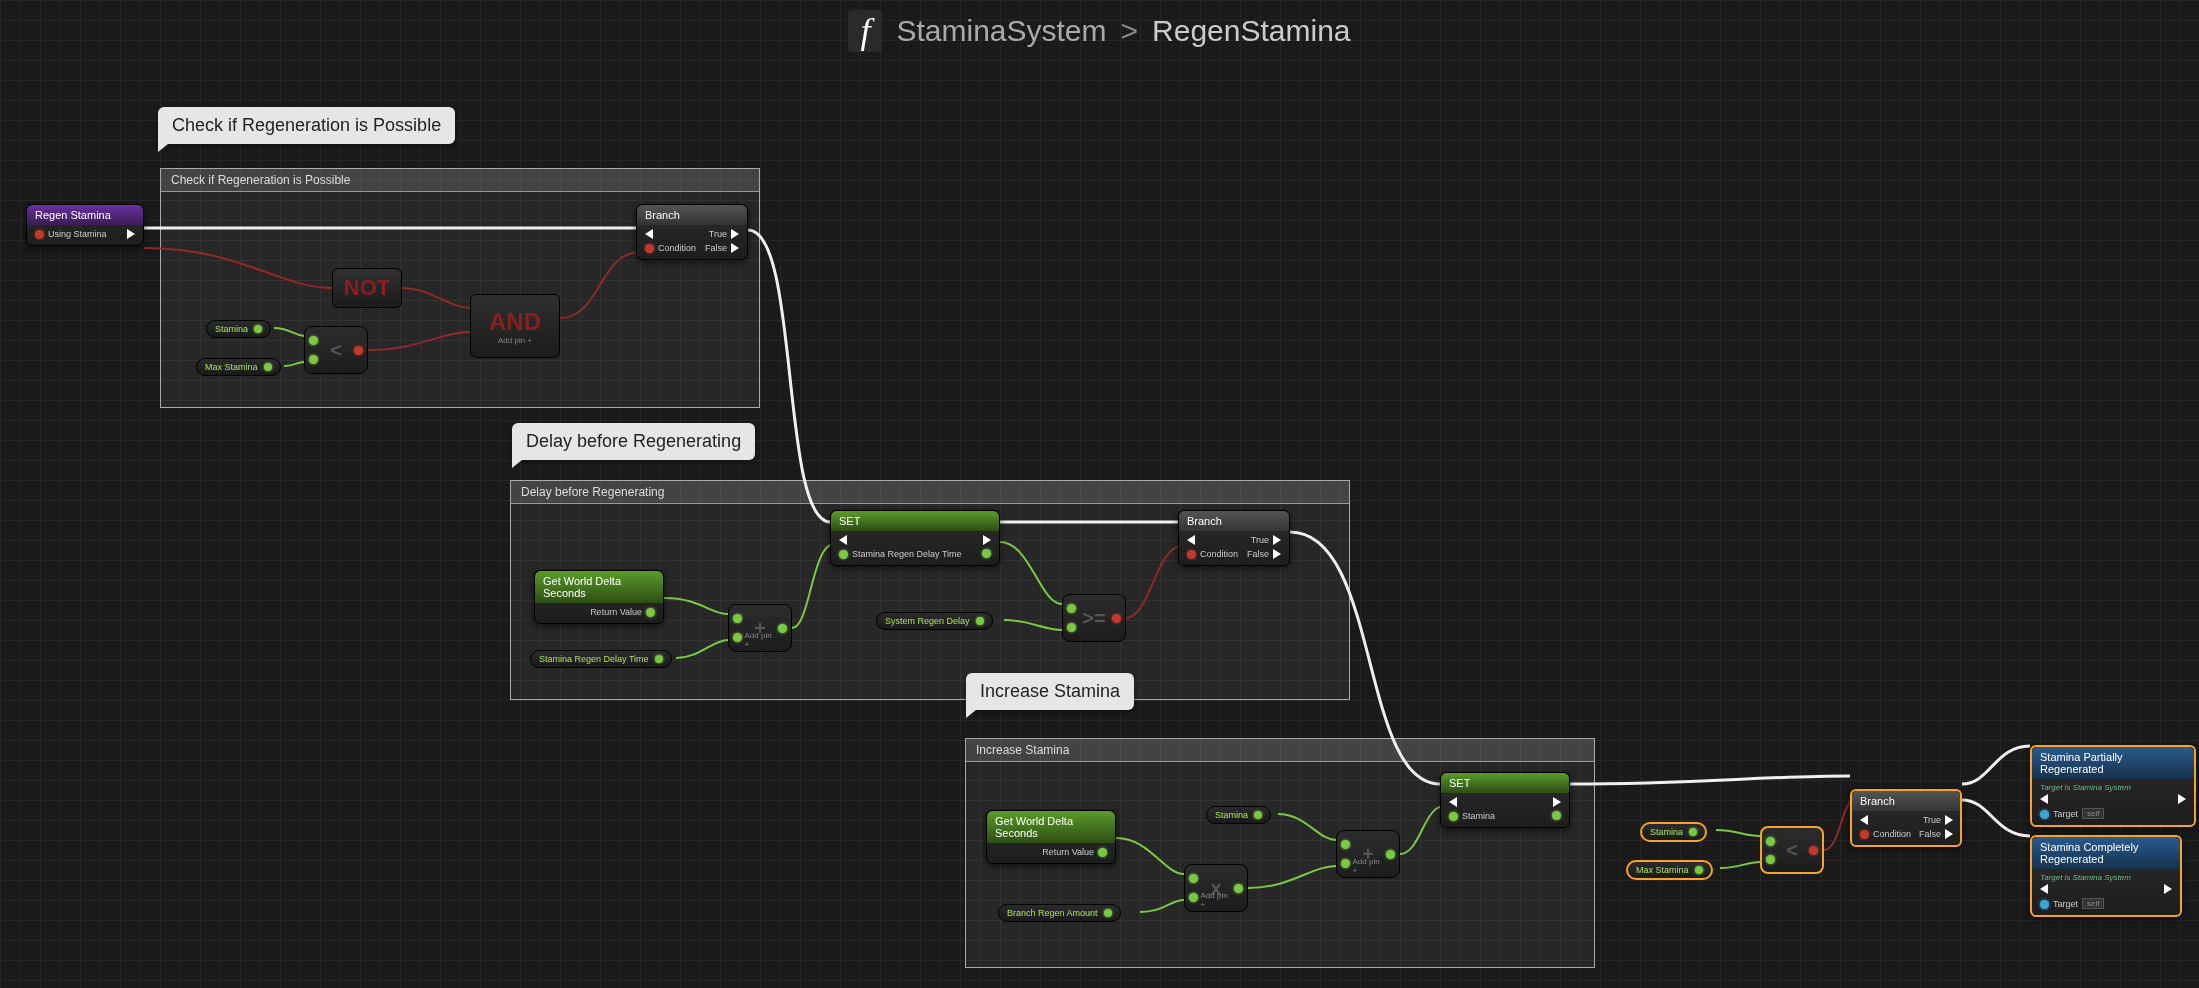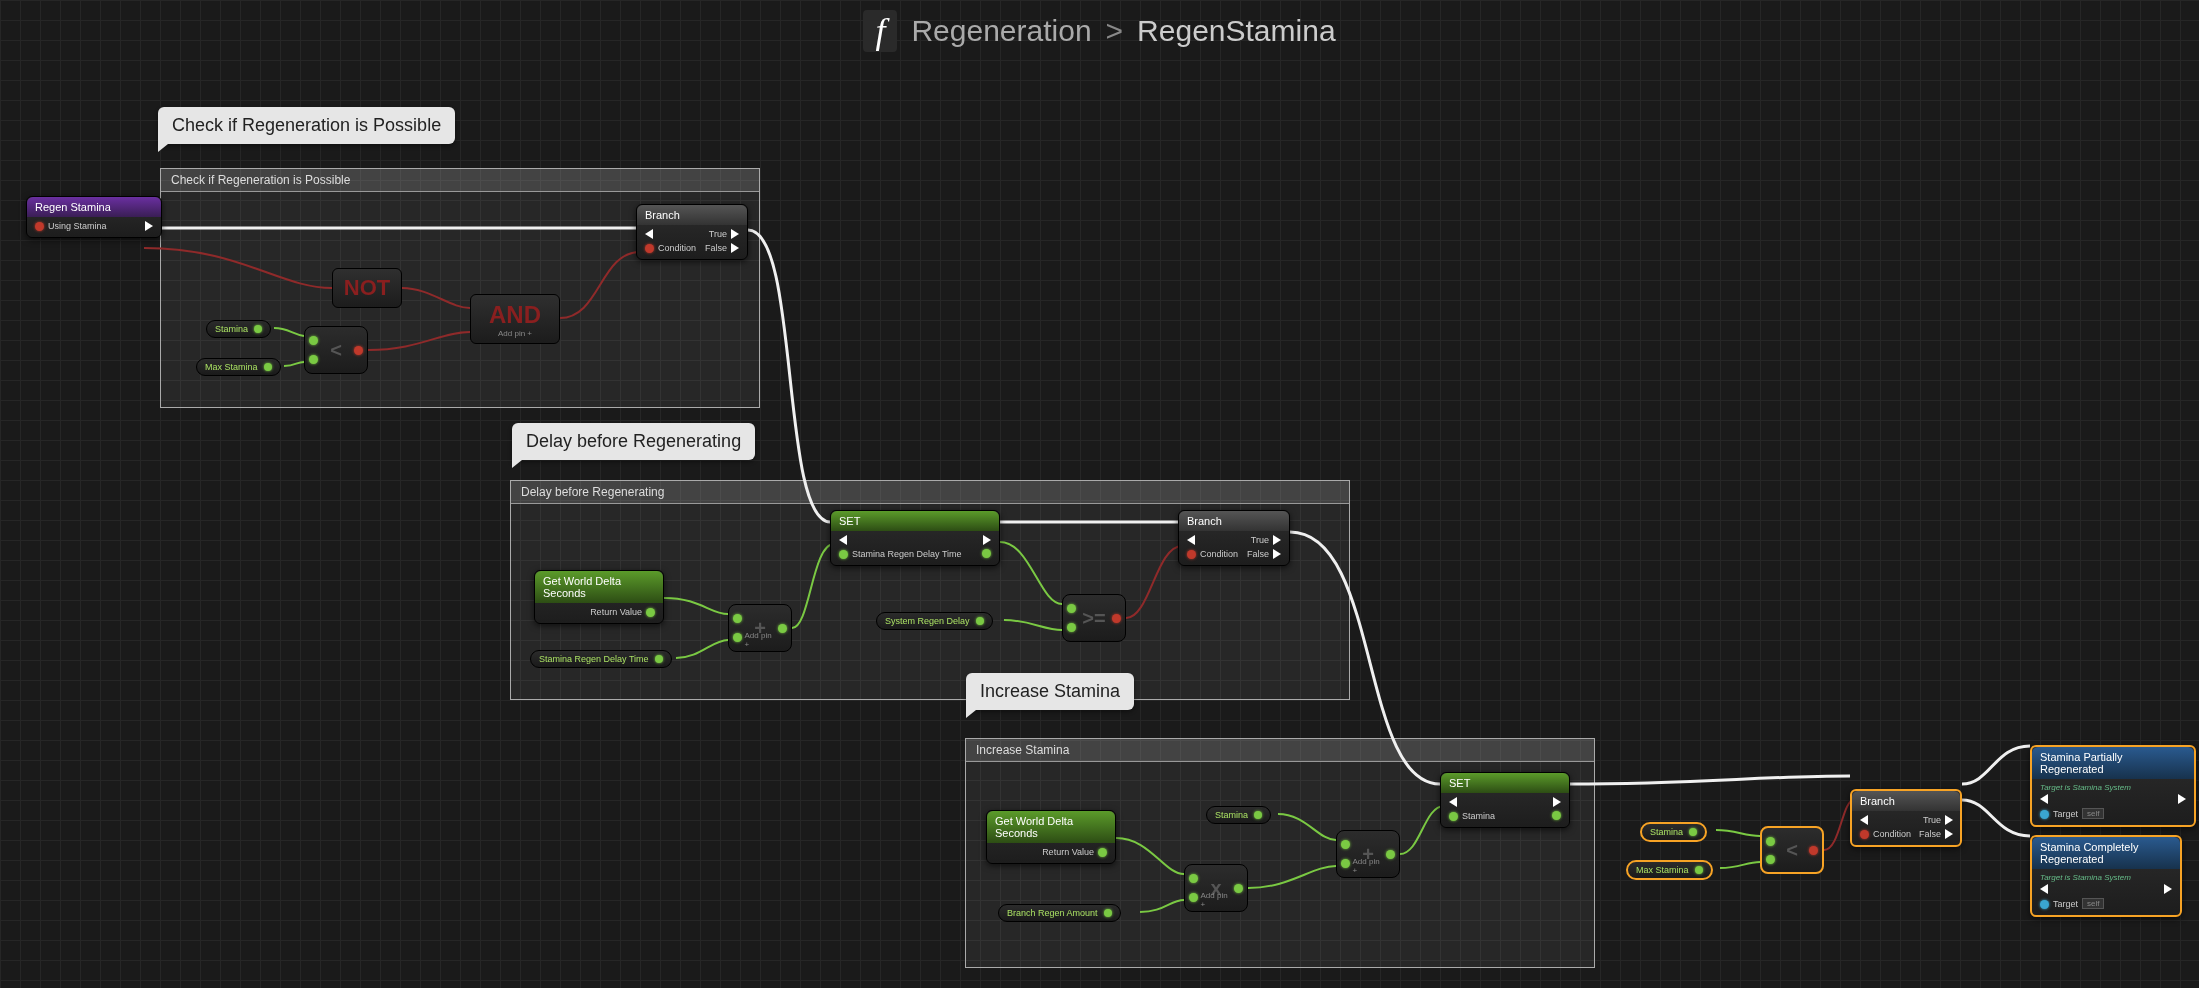--- a/index.html
+++ b/index.html
@@ -167,21 +167,21 @@
     background: linear-gradient(#2f2f2f,#1c1c1c);
     border: 1px solid #000;
     border-radius: 6px;
     display:flex; align-items:center; justify-content:center;
     color: #8a1f1f;
     font-size: 22px; font-weight: bold;
     z-index: 20;
   }
   .bigand {
     position: absolute;
-    width: 90px; height: 50px;
+    width: 90px; height: 64px;
     background: linear-gradient(#2f2f2f,#1c1c1c);
     border: 1px solid #000;
     border-radius: 6px;
     display:flex; flex-direction:column; align-items:center; justify-content:center;
     color: #8a1f1f;
     font-size: 24px; font-weight: bold;
     z-index: 20;
   }
   .bigand .addpin { font-size: 8px; color:#888; font-weight:normal; }
   
@@ -198,42 +198,42 @@
     color:#888;
   }
 </style>
 </head>
 <body>
 
 <div class="grid-bg"></div>
 
 <div class="header">
   <span class="f-badge">f</span>
-  <span class="crumb">Regeneration</span>
+  <span class="crumb">StaminaSystem</span>
   <span class="sep">&gt;</span>
   <span class="crumb final">RegenStamina</span>
 </div>
 
 <div class="tooltip" style="left:158px; top:107px;">Check if Regeneration is Possible</div>
 <div class="tooltip" style="left:512px; top:423px;">Delay before Regenerating</div>
 <div class="tooltip" style="left:966px; top:673px;">Increase Stamina</div>
 
 <div class="region" style="left:160px; top:168px; width:600px; height:240px;">
   <div class="region-title">Check if Regeneration is Possible</div>
 </div>
 
 <div class="region" style="left:510px; top:480px; width:840px; height:220px;">
   <div class="region-title">Delay before Regenerating</div>
 </div>
 
 <div class="region" style="left:965px; top:738px; width:630px; height:230px;">
   <div class="region-title">Increase Stamina</div>
 </div>
 
-<div class="node" style="left:26px; top:196px; width:136px;">
+<div class="node" style="left:26px; top:204px; width:118px;">
   <div class="title purple">
     <span>Regen Stamina</span>
   </div>
   <div class="body">
     <div class="col">
       <div class="pin">
           <span class="dot red"></span>
           <span>Using Stamina</span>
         </div>
     </div>

